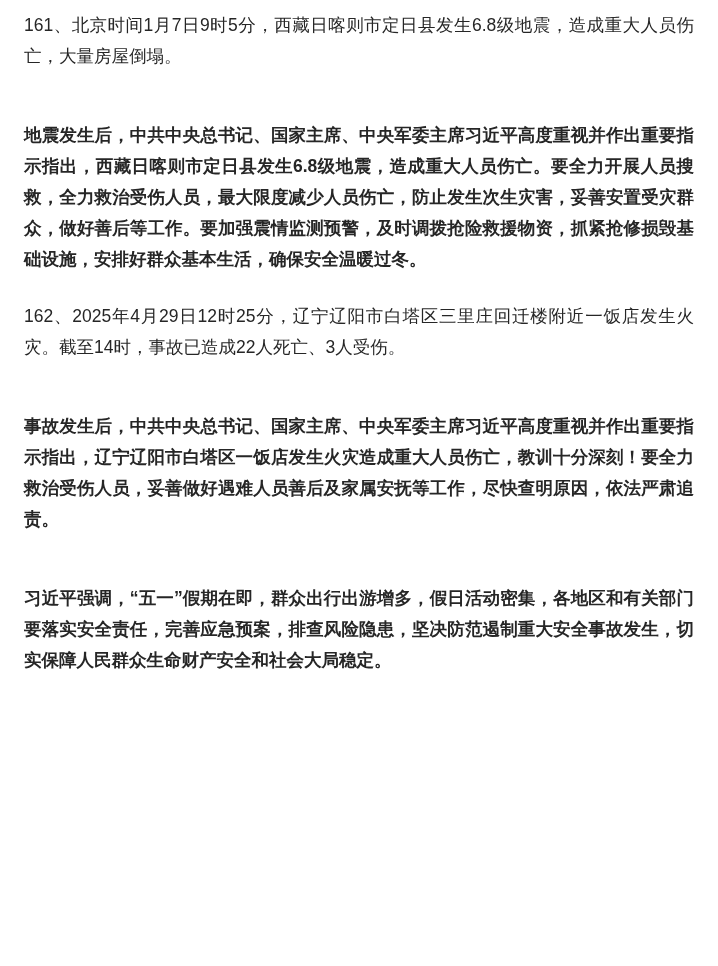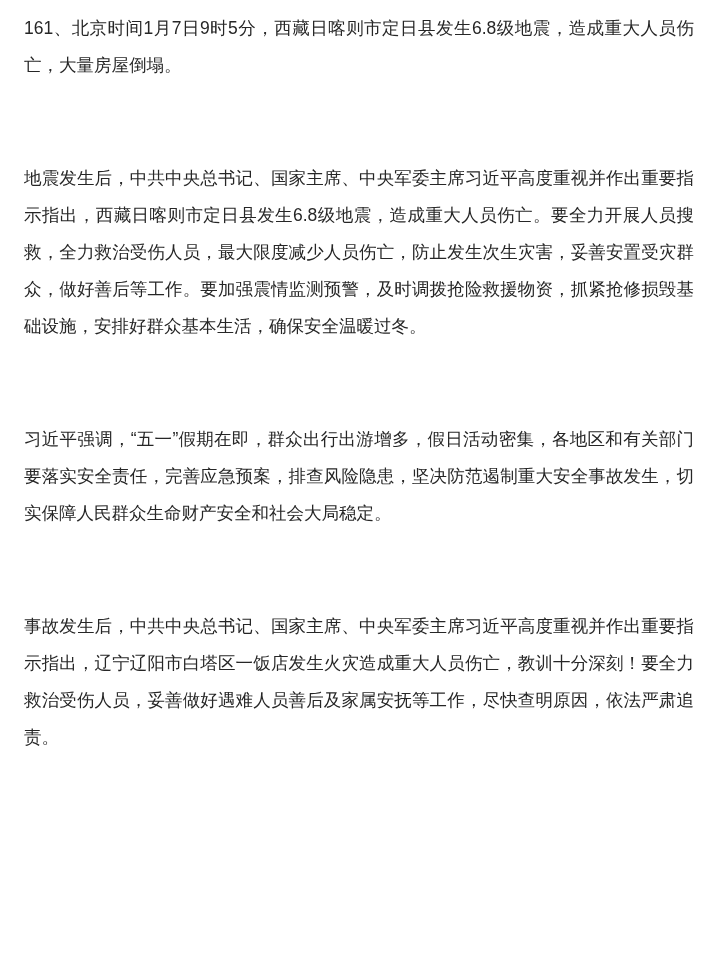--- a/index.html
+++ b/index.html
@@ -14,38 +14,39 @@
     box-sizing: border-box;
     background: #ffffff;
     padding: 10px 24px 60px 24px;
     overflow: hidden;
     font-family: "Liberation Sans", "DejaVu Sans", sans-serif;
     color: #262626;
   }
   .para {
     margin: 0;
     font-size: 17.5px;
-    line-height: 37px;
+    line-height: 31px;
     text-align: justify;
     text-justify: inter-ideograph;
     overflow-wrap: break-word;
     word-break: break-all;
   }
   
-  .gap-lg { margin-top: 76px; }
+  .gap-lg { margin-top: 48px; font-weight: bold; }
   
   .gap-sm { margin-top: 26px; }
 </style>
 </head>
 <body>
 
 <div class="doc">
   <p class="para">161、北京时间1月7日9时5分，西藏日喀则市定日县发生6.8级地震，造成重大人员伤亡，大量房屋倒塌。</p>
 
   <p class="para gap-lg">地震发生后，中共中央总书记、国家主席、中央军委主席习近平高度重视并作出重要指示指出，西藏日喀则市定日县发生6.8级地震，造成重大人员伤亡。要全力开展人员搜救，全力救治受伤人员，最大限度减少人员伤亡，防止发生次生灾害，妥善安置受灾群众，做好善后等工作。要加强震情监测预警，及时调拨抢险救援物资，抓紧抢修损毁基础设施，安排好群众基本生活，确保安全温暖过冬。</p>
 
 
+  <p class="para gap-sm">162、2025年4月29日12时25分，辽宁辽阳市白塔区三里庄回迁楼附近一饭店发生火灾。截至14时，事故已造成22人死亡、3人受伤。</p>
+
+  <p class="para gap-lg">事故发生后，中共中央总书记、国家主席、中央军委主席习近平高度重视并作出重要指示指出，辽宁辽阳市白塔区一饭店发生火灾造成重大人员伤亡，教训十分深刻！要全力救治受伤人员，妥善做好遇难人员善后及家属安抚等工作，尽快查明原因，依法严肃追责。</p>
 
   <p class="para gap-lg">习近平强调，“五一”假期在即，群众出行出游增多，假日活动密集，各地区和有关部门要落实安全责任，完善应急预案，排查风险隐患，坚决防范遏制重大安全事故发生，切实保障人民群众生命财产安全和社会大局稳定。</p>
-
-  <p class="para gap-lg">事故发生后，中共中央总书记、国家主席、中央军委主席习近平高度重视并作出重要指示指出，辽宁辽阳市白塔区一饭店发生火灾造成重大人员伤亡，教训十分深刻！要全力救治受伤人员，妥善做好遇难人员善后及家属安抚等工作，尽快查明原因，依法严肃追责。</p>
 
 </div>
 
 </body></html>

